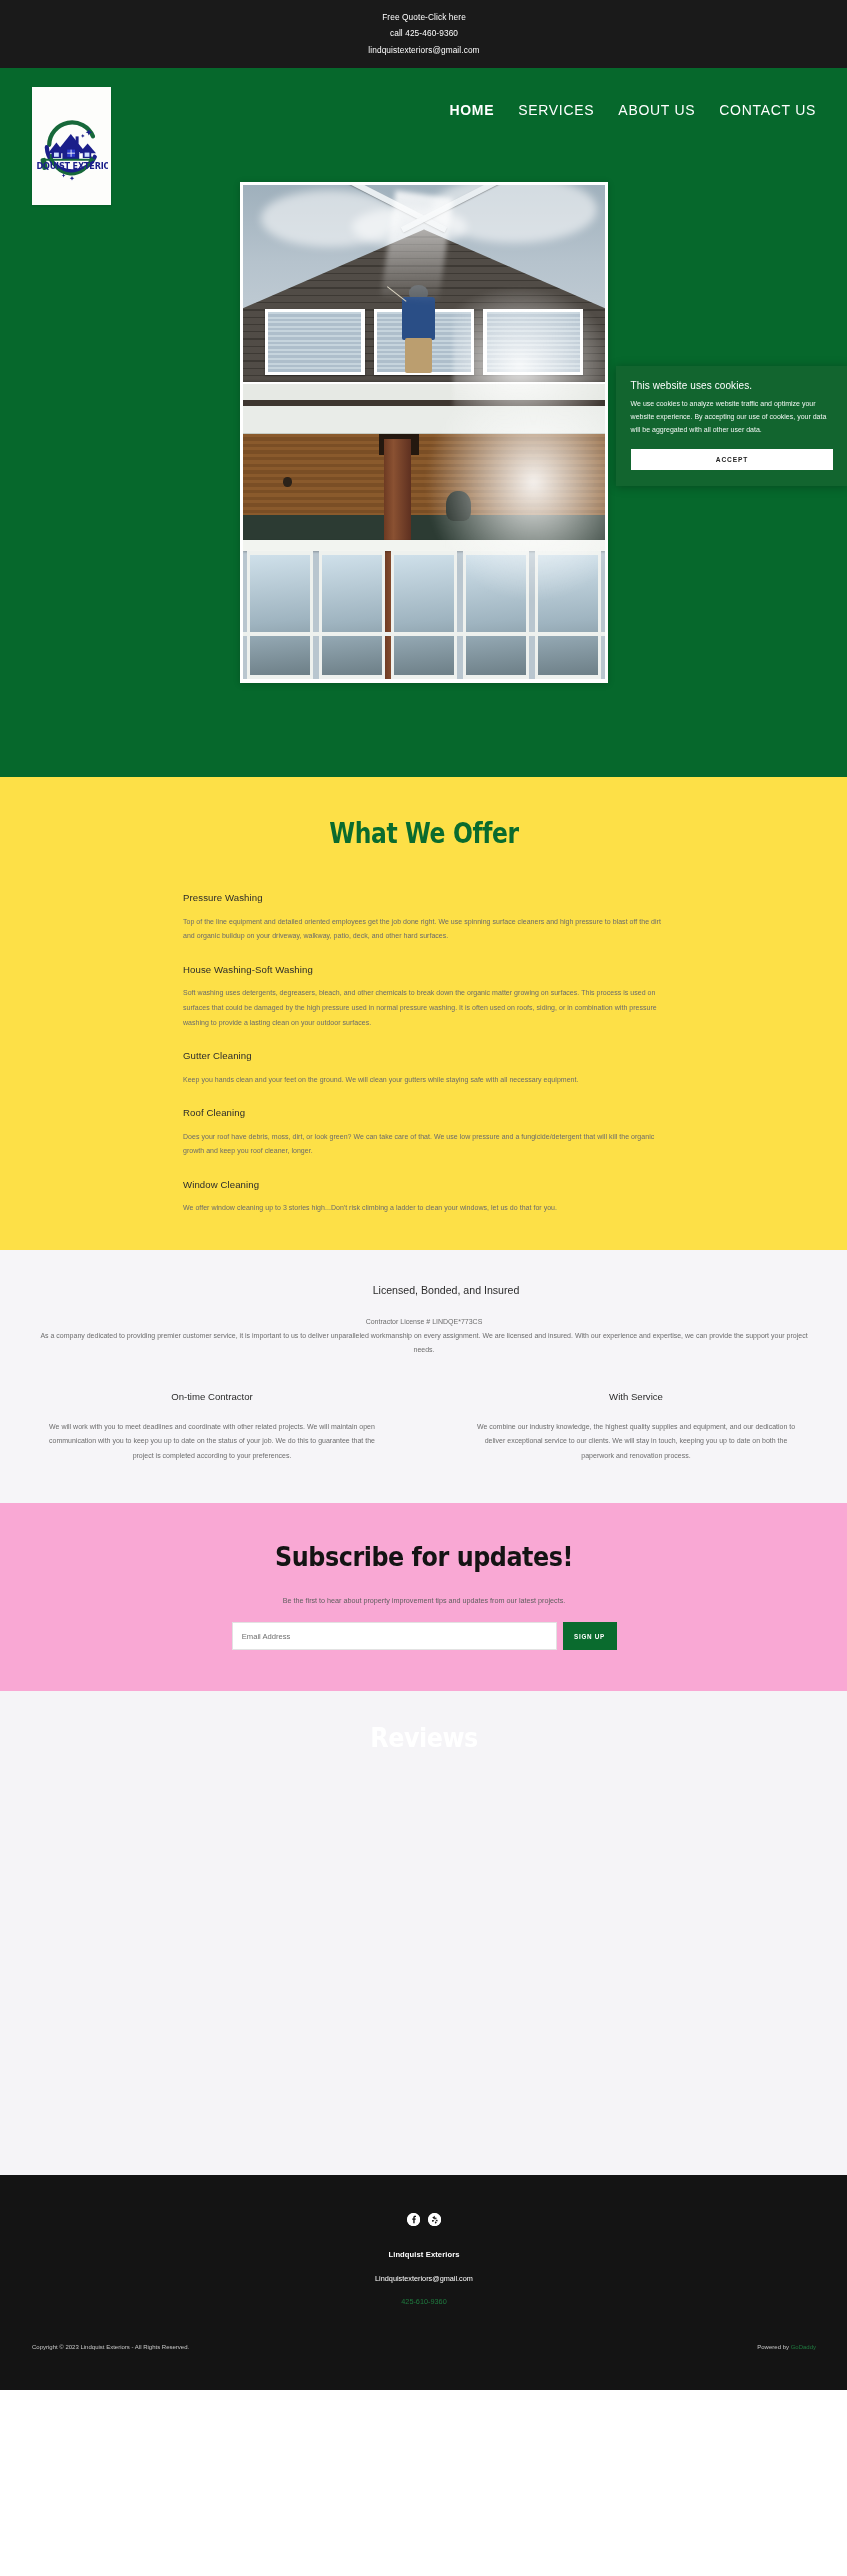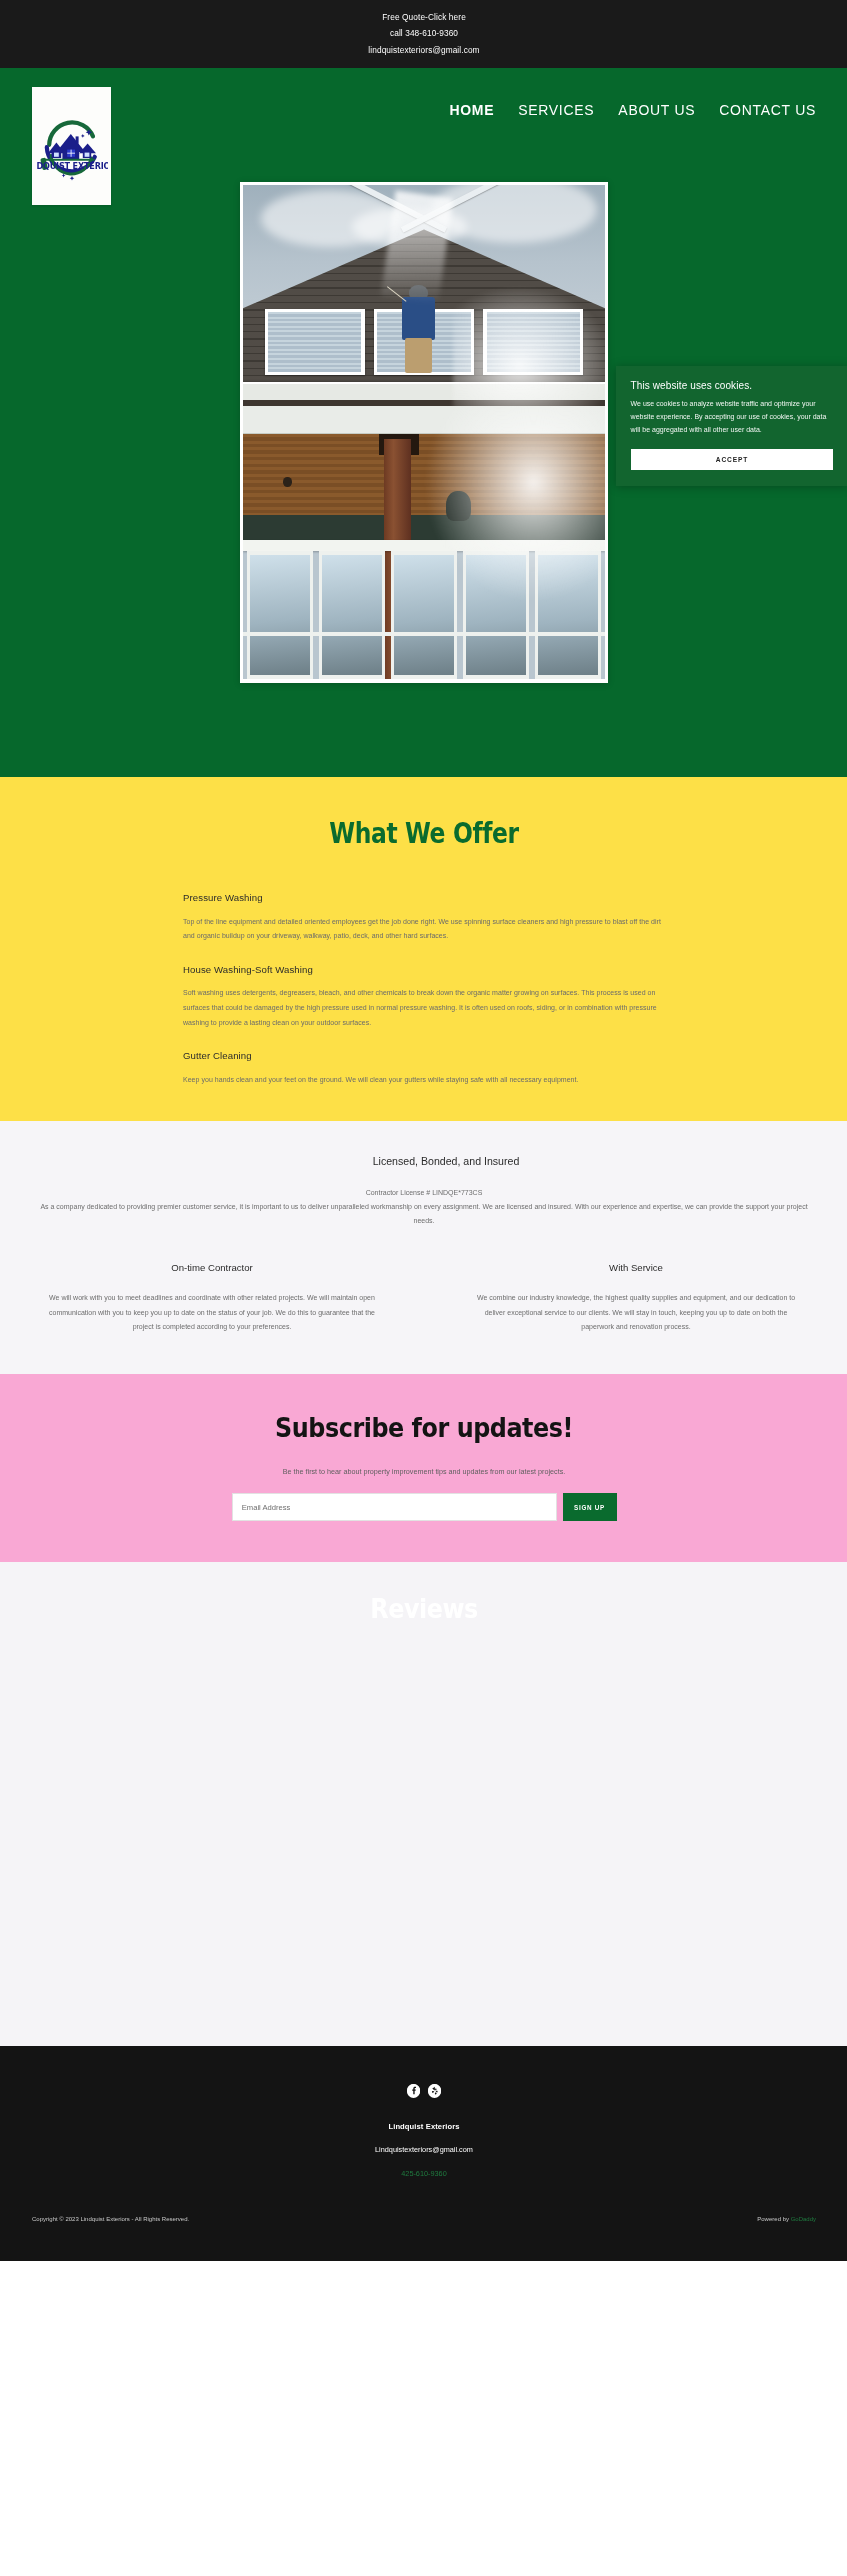--- a/index.html
+++ b/index.html
@@ -257,21 +257,21 @@
   }
   .copy-txt { font-size: 6px; color:#c9c9c9; }
   .powered { font-size: 6px; color:#c9c9c9; }
   .powered a { color:#1f7a3f; text-decoration:none; }
 </style>
 </head>
 <body>
 
 <div class="topbar">
   <a class="line">Free Quote-Click here</a>
-  <a class="line">call 348-610-9360</a>
+  <a class="line">call 425-460-9360</a>
   <a class="line">lindquistexteriors@gmail.com</a>
 </div>
 
 <div class="hero">
 
   <div class="header-row">
 
     <div class="logo-box">
       <svg class="logo-svg" viewBox="0 0 120 120">
 
@@ -396,20 +396,28 @@
       <h3 class="svc-name">Pressure Washing</h3>
       <p class="svc-desc">Top of the line equipment and detailed oriented employees get the job done right. We use spinning surface cleaners and high pressure to blast off the dirt and organic buildup on your driveway, walkway, patio, deck, and other hard surfaces.</p>
     </div>
     <div class="svc">
       <h3 class="svc-name">House Washing-Soft Washing</h3>
       <p class="svc-desc">Soft washing uses detergents, degreasers, bleach, and other chemicals to break down the organic matter growing on surfaces.  This process is used on surfaces that could be damaged by the high pressure used in normal pressure washing.  It is often used on roofs, siding, or in combination with pressure washing to provide a lasting clean on your outdoor surfaces.</p>
     </div>
     <div class="svc">
       <h3 class="svc-name">Gutter Cleaning</h3>
       <p class="svc-desc">Keep you hands clean and your feet on the ground.  We will clean your gutters while staying safe with all necessary equipment.</p>
+    </div>
+    <div class="svc">
+      <h3 class="svc-name">Roof Cleaning</h3>
+      <p class="svc-desc">Does your roof have debris, moss, dirt, or look green?  We can take care of that.  We use low pressure and a fungicide/detergent that will kill the organic growth and keep you roof cleaner, longer.</p>
+    </div>
+    <div class="svc">
+      <h3 class="svc-name">Window Cleaning</h3>
+      <p class="svc-desc">We offer window cleaning up to 3 stories high...Don't risk climbing a ladder to clean your windows, let us do that for you.</p>
     </div>
   </div>
 </section>
 
 <section class="licensed">
   <h2 class="lic-title">Licensed, Bonded, and Insured</h2>
   <div class="lic-line">Contractor License # LINDQE*773CS</div>
   <p class="lic-para">As a company dedicated to providing premier customer service, it is important to us to deliver unparalleled workmanship on every assignment. We are licensed and insured. With our experience and expertise, we can provide the support your project needs.</p>
 
   <div class="two-col">

